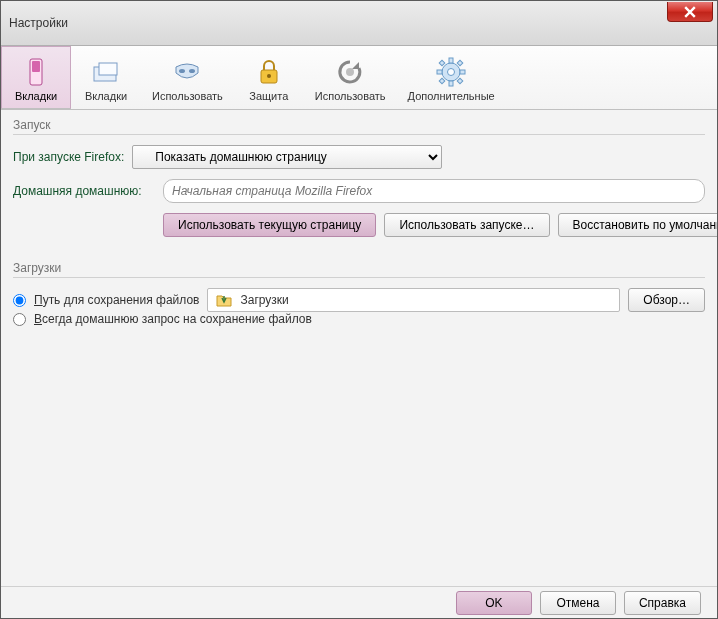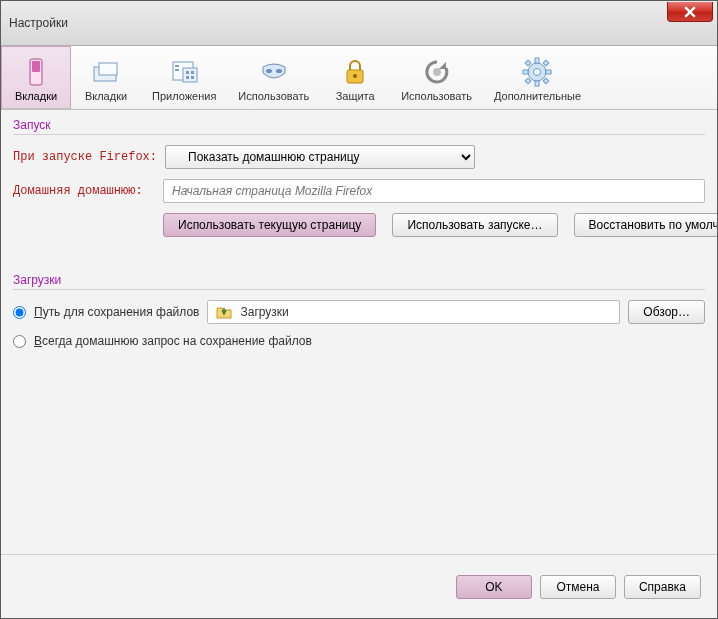--- a/index.html
+++ b/index.html
@@ -87,86 +87,84 @@
     align-items: center;
     justify-content: center;
   }
   .content {
     flex: 1;
     background: #f3f3f3;
     padding: 8px 12px;
     overflow: auto;
   }
   .group-label {
-    color: #a21caf;
+    color: #737373;
     font-size: 12px;
     margin-bottom: 2px;
   }
   .group-hr {
     border: none;
     border-top: 1px solid #d0d0d0;
     margin-bottom: 10px;
   }
   .row {
     display: flex;
     align-items: center;
     gap: 8px;
     margin-bottom: 10px;
   }
   .label {
-    color: #b91c1c;
+    color: #14532d;
     font-size: 12px;
     white-space: nowrap;
-    font-family: Liberation Mono, monospace;
   }
   select {
     height: 24px;
     font-size: 12px;
     padding: 0 18px;
     border: 1px solid #a8a8a8;
     background: linear-gradient(to bottom, #fefefe, #ebebeb);
     border-radius: 2px;
     flex: 0 0 310px;
   }
   .homepage-input {
     flex: 1;
     height: 24px;
     border: 1px solid #bcbcbc;
     background: #fff;
     padding: 0 8px;
     font-size: 12px;
     font-style: italic;
     color: #888;
-    border-radius: 2px;
+    border-radius: 10px;
   }
   .btn {
     height: 24px;
     padding: 0 14px;
     font-size: 12px;
     border: 1px solid #a8a8a8;
     background: linear-gradient(to bottom, #fdfdfd, #e7e7e7);
     border-radius: 3px;
     cursor: pointer;
     white-space: nowrap;
   }
   .btn.default {
     background: linear-gradient(to bottom, #e8cfe0, #d7b3cc);
     border: 1px solid #b587a8;
   }
   .btn-row {
     display: flex;
-    gap: 16px;
+    gap: 8px;
     margin-left: 150px;
-    margin-bottom: 36px;
+    margin-bottom: 24px;
   }
   .radio-row {
     display: flex;
     align-items: center;
     gap: 8px;
-    margin-bottom: 10px;
   }
   input[type="radio"] { width: 13px; height: 13px; }
   .radio-label {
     font-size: 12px;
     color: #333;
     white-space: nowrap;
   }
   .radio-label u { text-decoration: underline; }
   .download-path {
     flex: 1;
@@ -175,21 +173,21 @@
     background: #fff;
     display: flex;
     align-items: center;
     gap: 8px;
     padding: 0 8px;
     border-radius: 2px;
     font-size: 12px;
     color: #333;
   }
   .footer {
-    height: 64px;
+    height: 32px;
     background: #f3f3f3;
     border-top: 1px solid #d0d0d0;
     display: flex;
     align-items: center;
     justify-content: flex-end;
     gap: 8px;
     padding: 0 16px;
   }
   .footer .btn { min-width: 76px; }
 </style>
@@ -218,35 +216,20 @@
       <span class="toolbar-label">Вкладки</span>
     </div>
     <div class="toolbar-item">
       <div class="icon-box">
         <svg width="30" height="26" viewBox="0 0 30 26">
           <rect x="3" y="8" width="22" height="14" fill="#e8f0fa" stroke="#7a9cc6"></rect>
           <rect x="8" y="4" width="18" height="12" fill="#fafcff" stroke="#7a9cc6"></rect>
         </svg>
       </div>
       <span class="toolbar-label">Вкладки</span>
-    </div>
-    <div class="toolbar-item">
-      <div class="icon-box">
-        <svg width="30" height="28" viewBox="0 0 30 28">
-          <rect x="4" y="4" width="20" height="18" fill="#fafcff" stroke="#7a9cc6"></rect>
-          <rect x="14" y="10" width="14" height="14" fill="#e8f0fa" stroke="#7a9cc6"></rect>
-          <rect x="6" y="7" width="4" height="2" fill="#7a9cc6"></rect>
-            <rect x="6" y="11" width="4" height="2" fill="#7a9cc6"></rect>
-          <rect x="17" y="13" width="3" height="3" fill="#7a9cc6"></rect>
-            <rect x="22" y="13" width="3" height="3" fill="#7a9cc6"></rect>
-          <rect x="17" y="18" width="3" height="3" fill="#7a9cc6"></rect>
-            <rect x="22" y="18" width="3" height="3" fill="#7a9cc6"></rect>
-        </svg>
-      </div>
-      <span class="toolbar-label">Приложения</span>
     </div>
     <div class="toolbar-item">
       <div class="icon-box">
         <svg width="30" height="26" viewBox="0 0 30 26">
           <path d="M4 8 Q15 2 26 8 L26 14 Q15 24 4 14 Z" fill="#d8e6f5" stroke="#6a8fb8"></path>
           <ellipse cx="10" cy="12" rx="3" ry="2" fill="#6a8fb8"></ellipse>
           <ellipse cx="20" cy="12" rx="3" ry="2" fill="#6a8fb8"></ellipse>
         </svg>
       </div>
       <span class="toolbar-label">Использовать</span>

